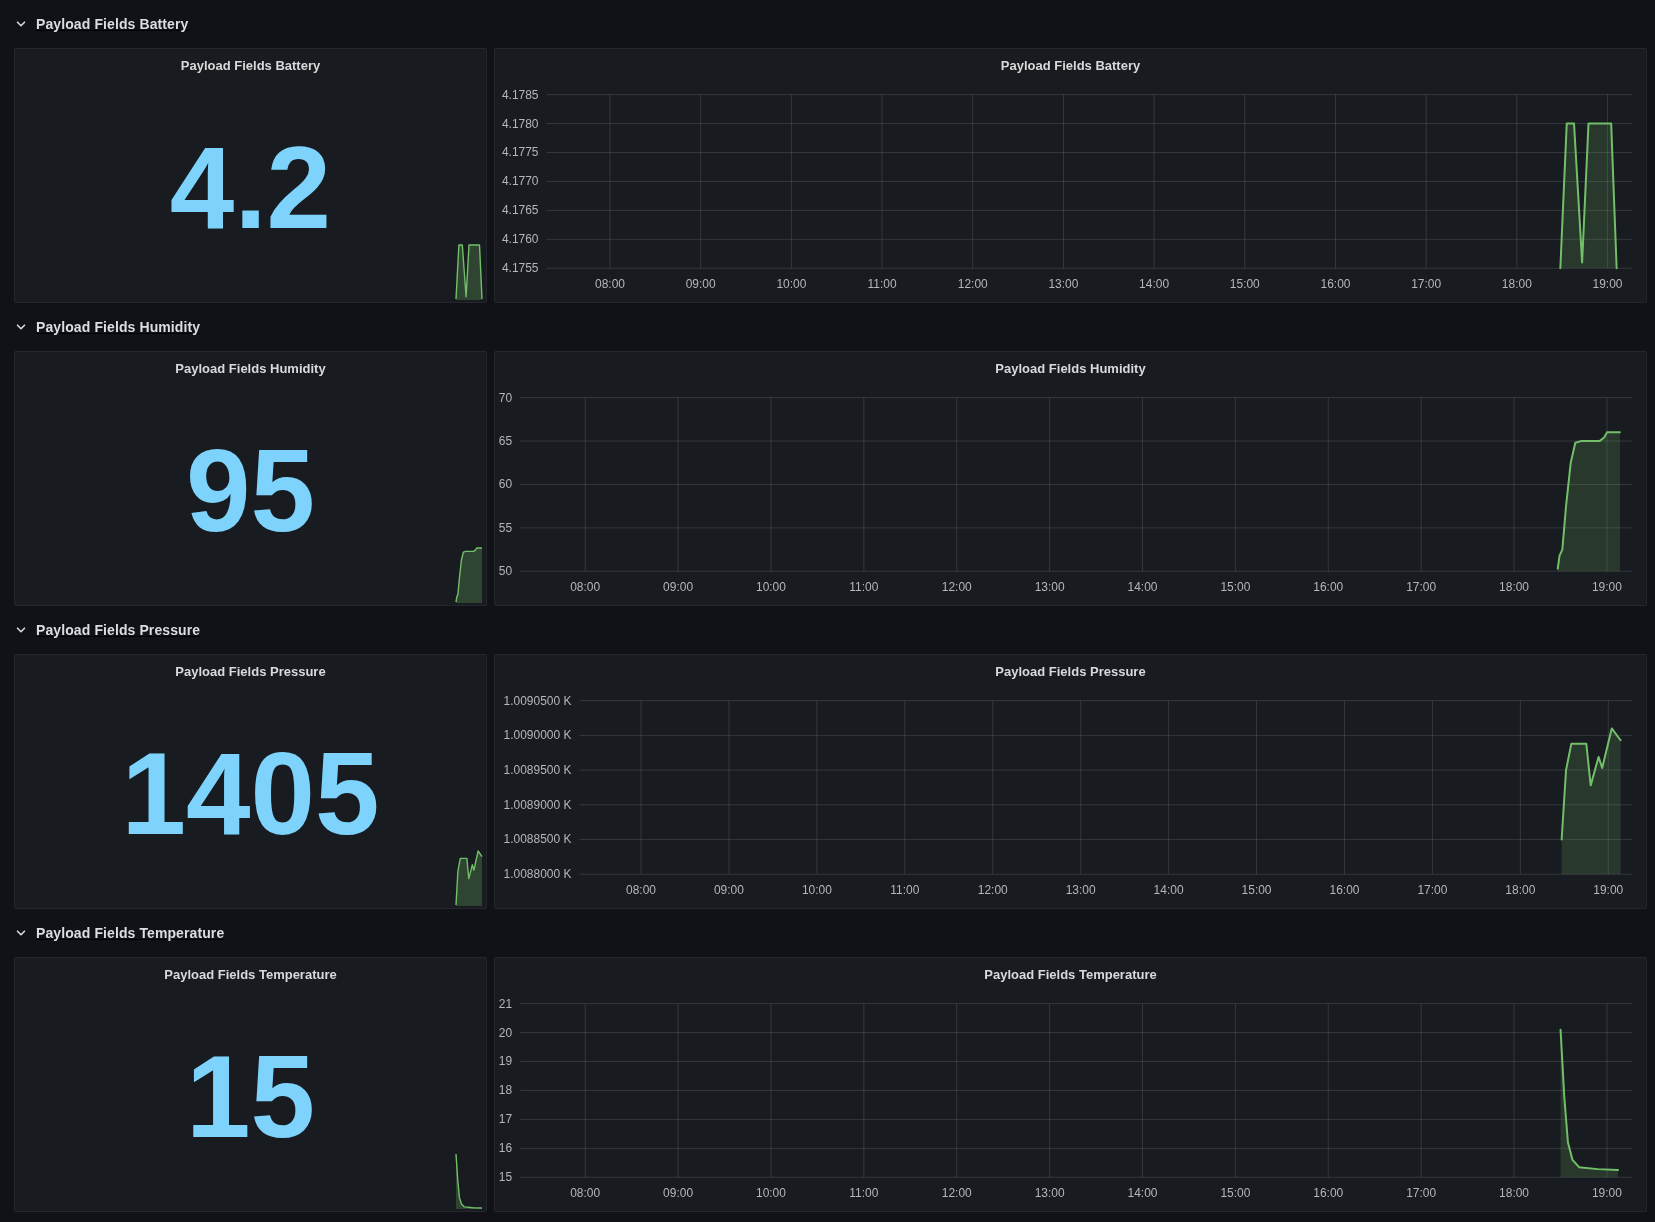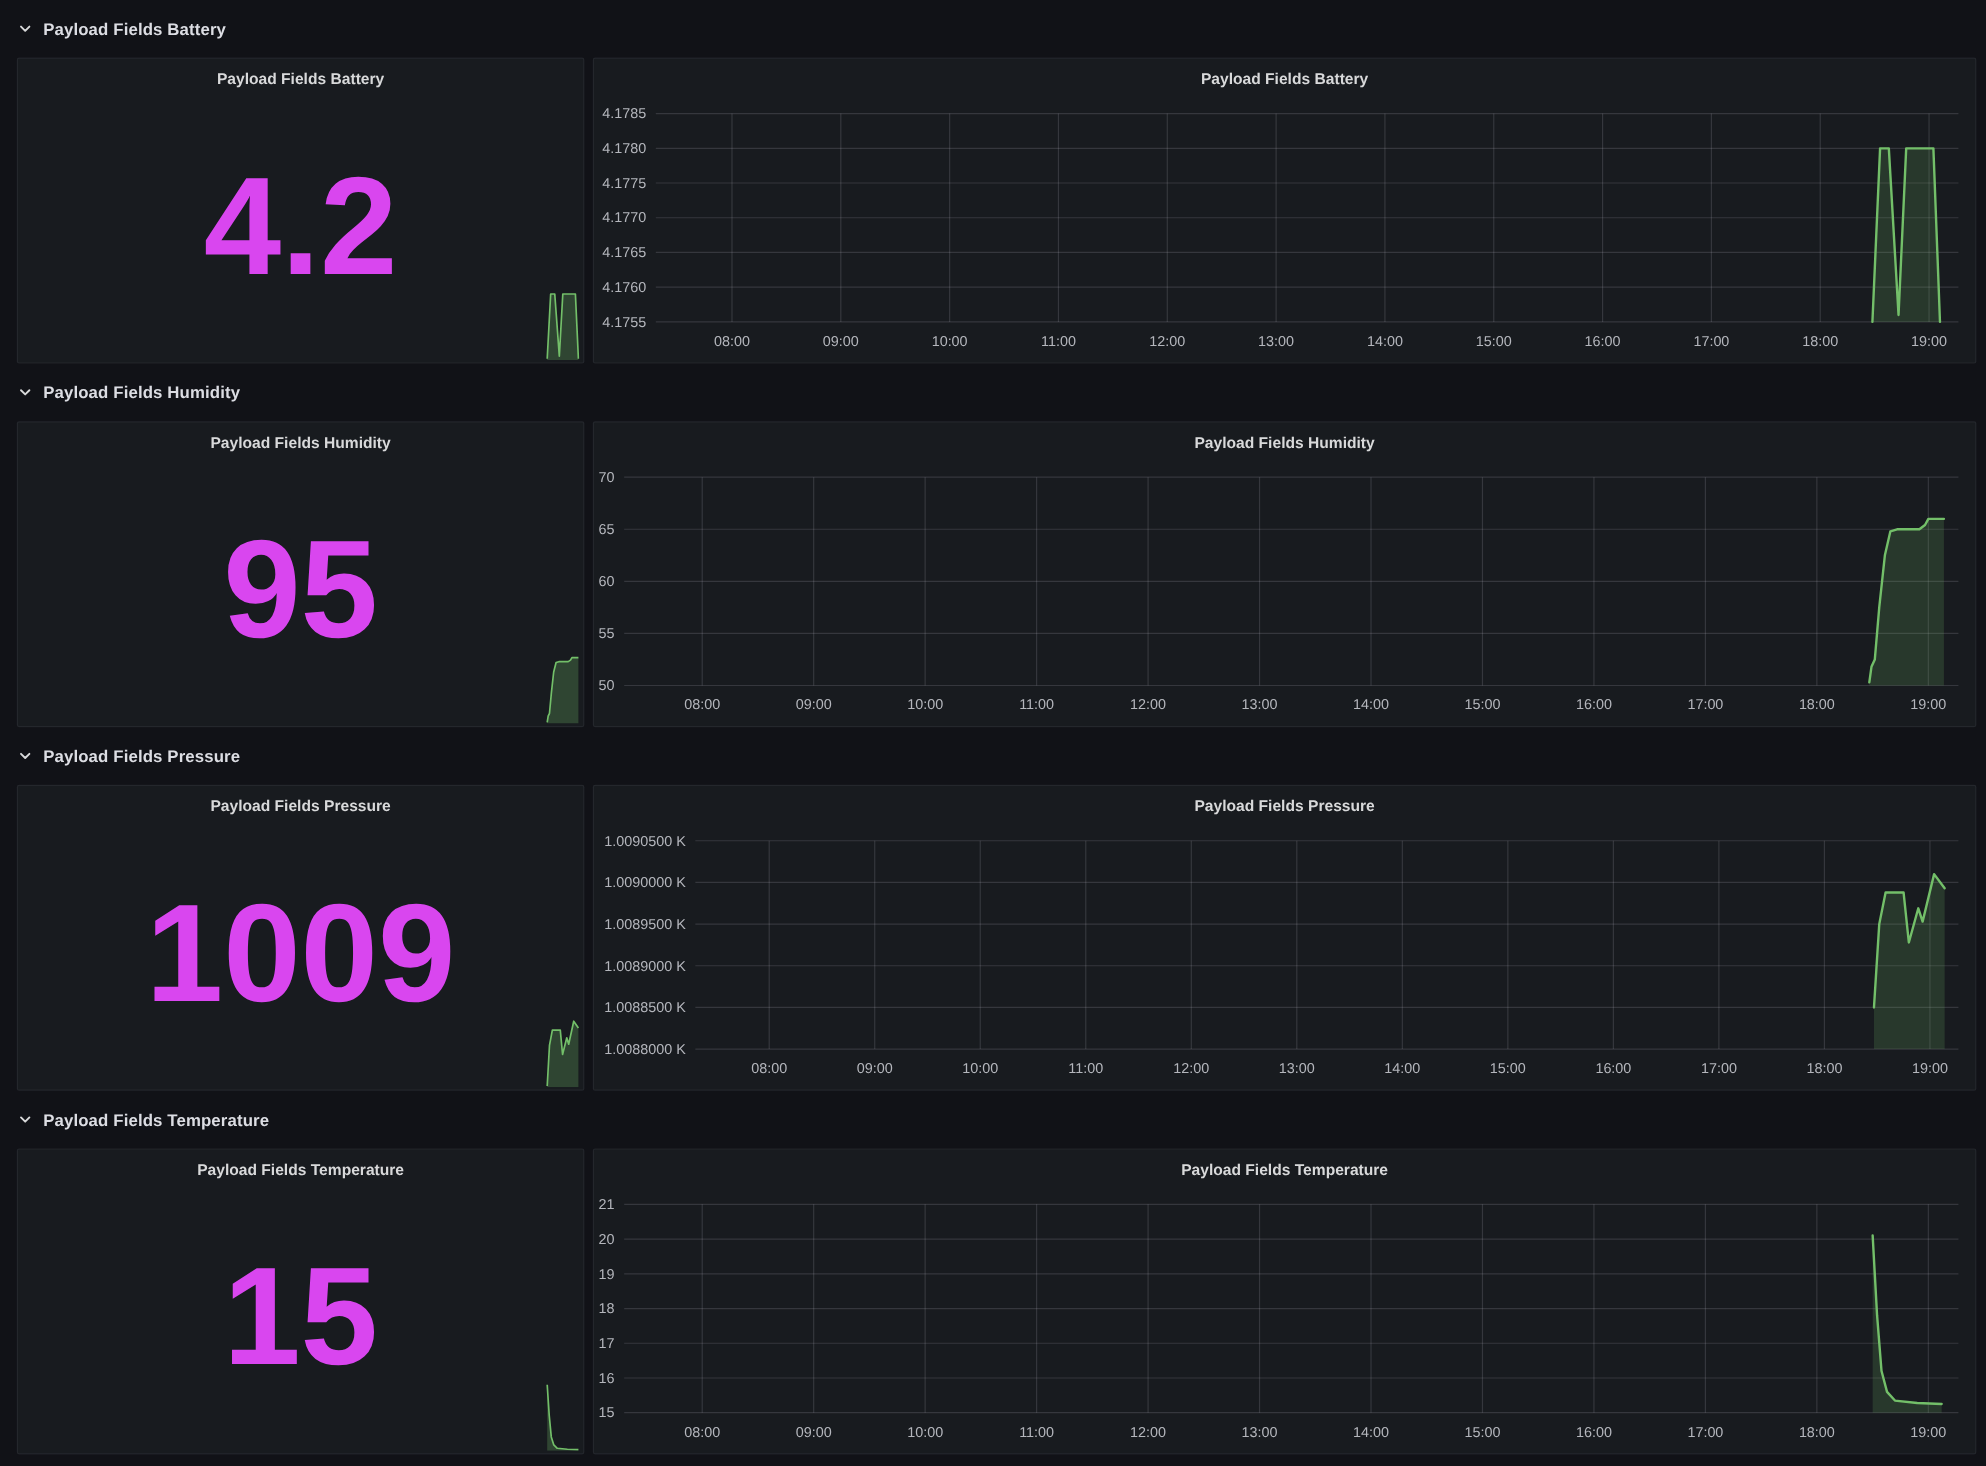--- a/index.html
+++ b/index.html
@@ -1,26 +1,26 @@
 <!DOCTYPE html>
 <html><head>
 <meta charset="utf-8">
 <style>
   html,body{margin:0;padding:0;background:#111217;width:1655px;height:1222px;overflow:hidden;
     font-family:"Liberation Sans","DejaVu Sans",sans-serif;}
-  .section{display:block;}
+  .section{display:block;text-decoration:underline;}
   .row-header{height:48px;display:flex;align-items:center;gap:9px;padding-left:15px;cursor:pointer;}
   .chev{display:flex;align-items:center;}
   .row-title{font-size:14px;font-weight:bold;color:#dcdde3;letter-spacing:.1px;}
   .panels{display:flex;gap:7px;padding:0 8px 0 14px;height:255px;}
   .panel{background:#181b1f;border:1px solid rgba(204,204,220,0.07);border-radius:2px;position:relative;box-sizing:border-box;}
   .stat-panel{width:473px;flex:none;overflow:hidden;}
   .chart-panel{flex:1;overflow:hidden;}
   .panel-title{position:absolute;top:9px;left:0;right:0;text-align:center;font-size:13px;font-weight:bold;color:#d8d9da;z-index:2;cursor:pointer;}
-  .stat-value{position:absolute;left:50%;top:55%;transform:translate(-50%,-50%);font-size:116px;font-weight:bold;color:#d946ef;line-height:1;white-space:nowrap;}
+  .stat-value{position:absolute;left:50%;top:55%;transform:translate(-50%,-50%);font-size:116px;font-weight:bold;color:#7dd3fc;line-height:1;white-space:nowrap;}
   .spark{position:absolute;right:3px;bottom:2px;width:28px;height:58px;}
   .chart{position:absolute;left:0;top:0;width:100%;height:100%;}
   svg text{font-family:"Liberation Sans","DejaVu Sans",sans-serif;}
 </style>
 </head>
 <body>
 
 <div class="section">
   <div class="row-header">
     <span class="chev">
@@ -154,21 +154,21 @@
     <span class="chev">
       <svg width="12" height="12" viewBox="0 0 12 12">
           <path d="M2.5 4.2 L6 7.7 L9.5 4.2" fill="none" stroke="#d8d9da" stroke-width="1.6" stroke-linecap="round" stroke-linejoin="round"></path>
         </svg>
     </span>
     <span class="row-title">Payload Fields Pressure</span>
   </div>
   <div class="panels">
     <div class="panel stat-panel">
       <div class="panel-title">Payload Fields Pressure</div>
-      <div class="stat-value">1009</div>
+      <div class="stat-value">1405</div>
       <svg class="spark" viewBox="0 0 28 58" preserveAspectRatio="none">
           <polygon points="1.0,57.0 2.9,23.2 5.3,10.4 11.9,10.4 13.8,30.7 17.3,16.8 18.9,22.2 23.1,3.0 27.0,8.7 27.0,58 1.0,58" fill="rgba(115,191,105,0.26)"></polygon>
           <polyline points="1.0,57.0 2.9,23.2 5.3,10.4 11.9,10.4 13.8,30.7 17.3,16.8 18.9,22.2 23.1,3.0 27.0,8.7" fill="none" stroke="#73BF69" stroke-width="1.4" stroke-linejoin="round"></polyline>
         </svg>
     </div>
     <div class="panel chart-panel">
       <div class="panel-title">Payload Fields Pressure</div>
       <svg class="chart" viewBox="0 0 1153 255" preserveAspectRatio="none">
           <line x1="84.6" y1="46" x2="1139" y2="46" stroke="rgba(204,204,220,0.16)" stroke-width="1"></line>
           <text x="76.6" y="50" fill="#b4b6bc" font-size="12" text-anchor="end">1.0090500 K</text>

